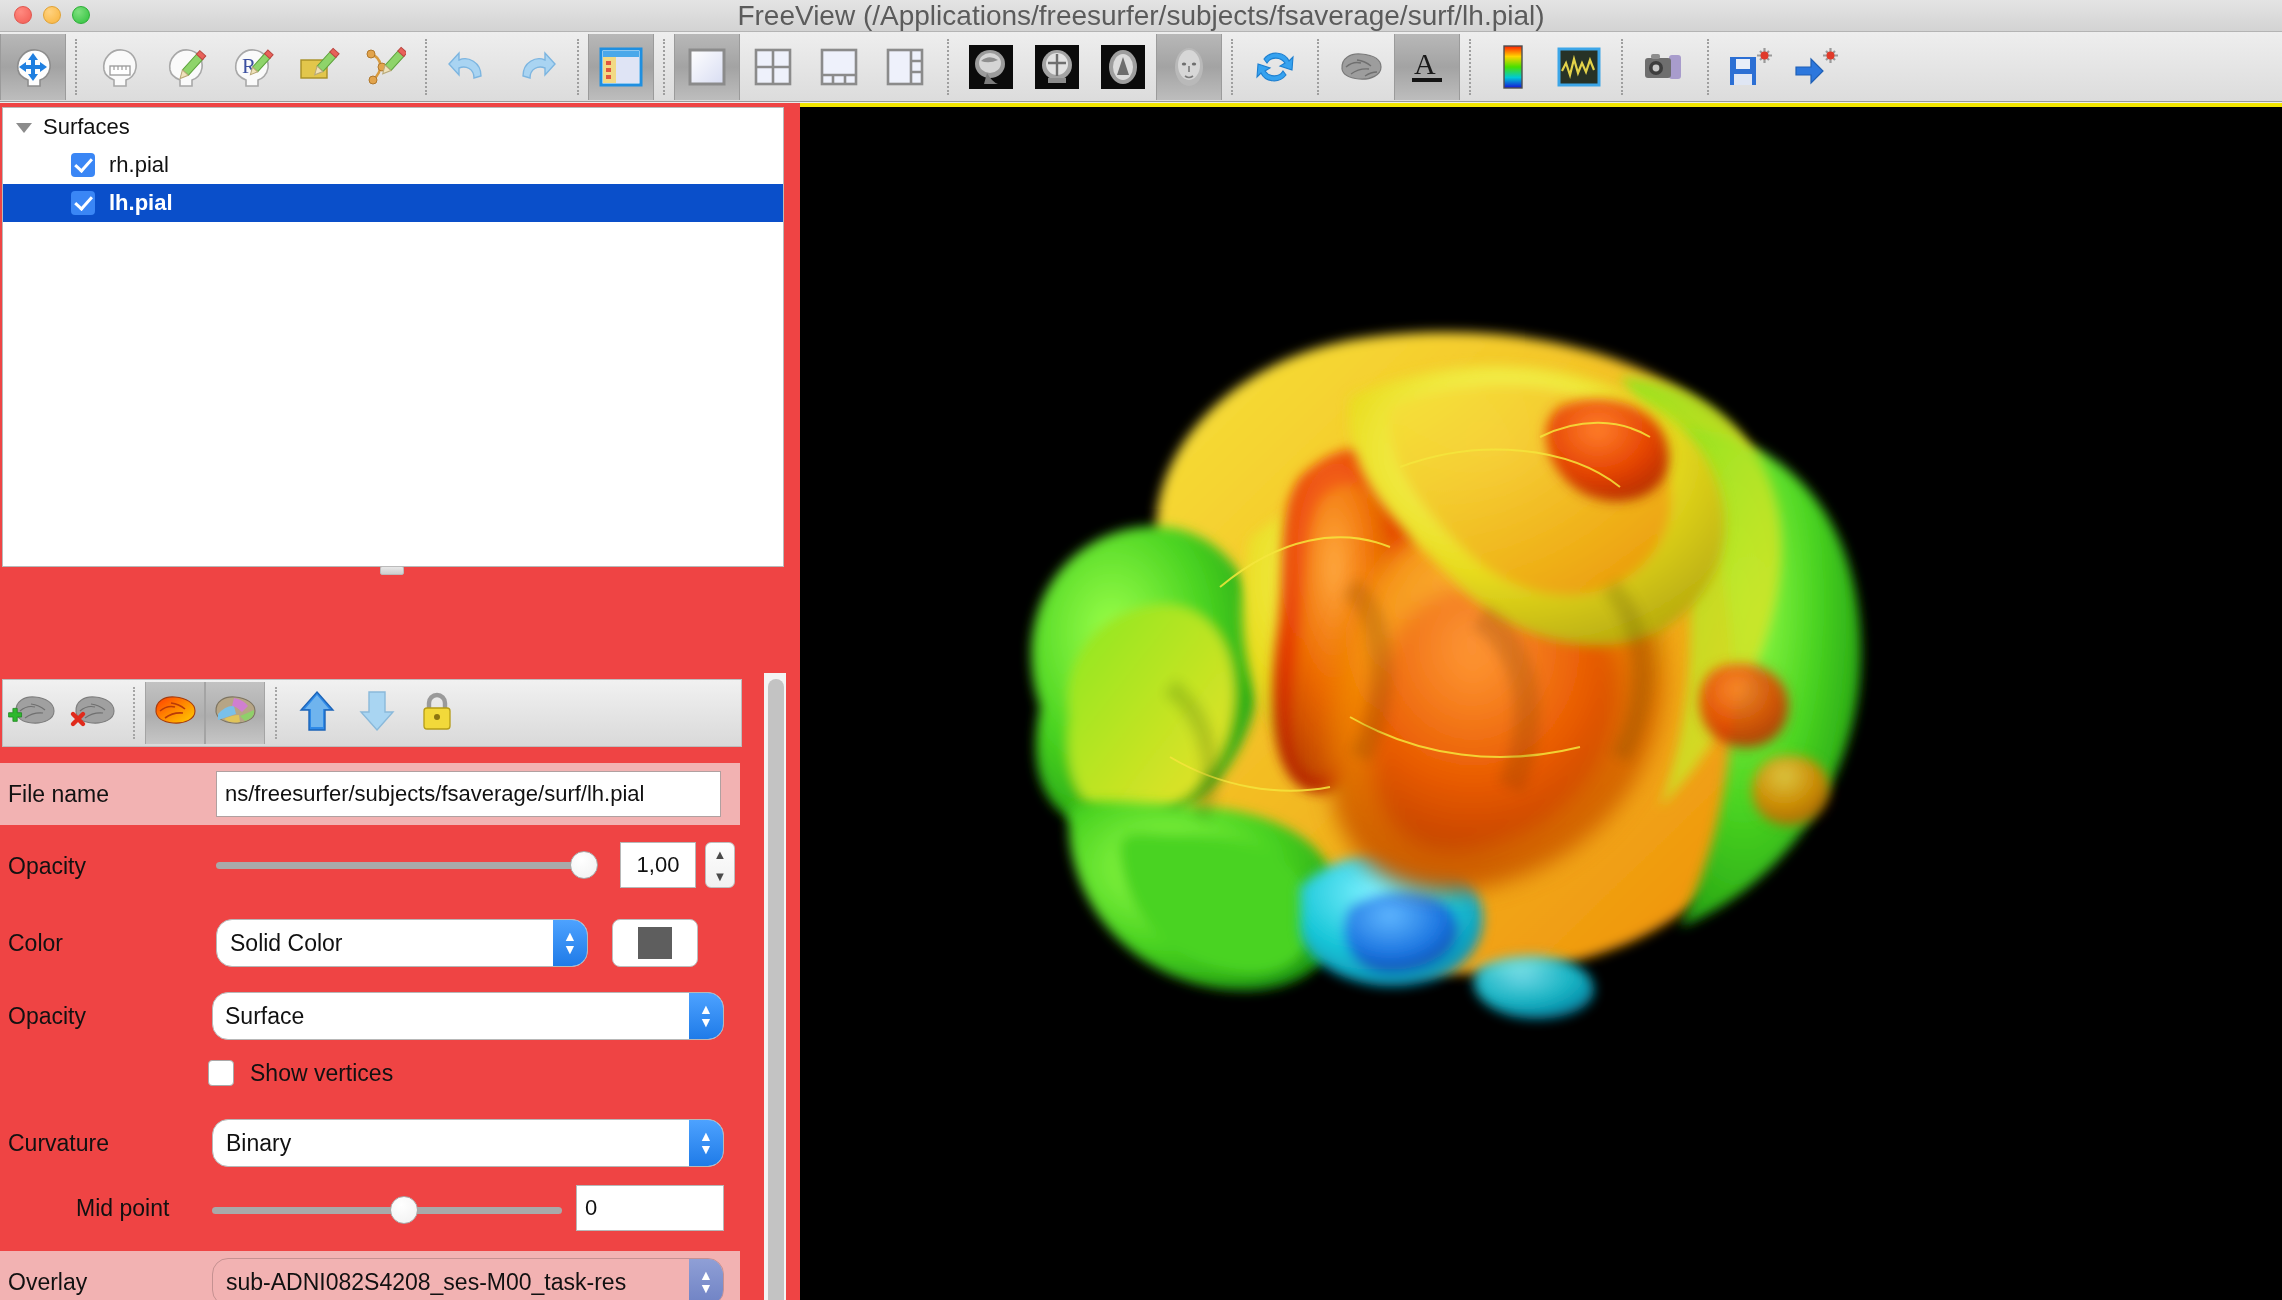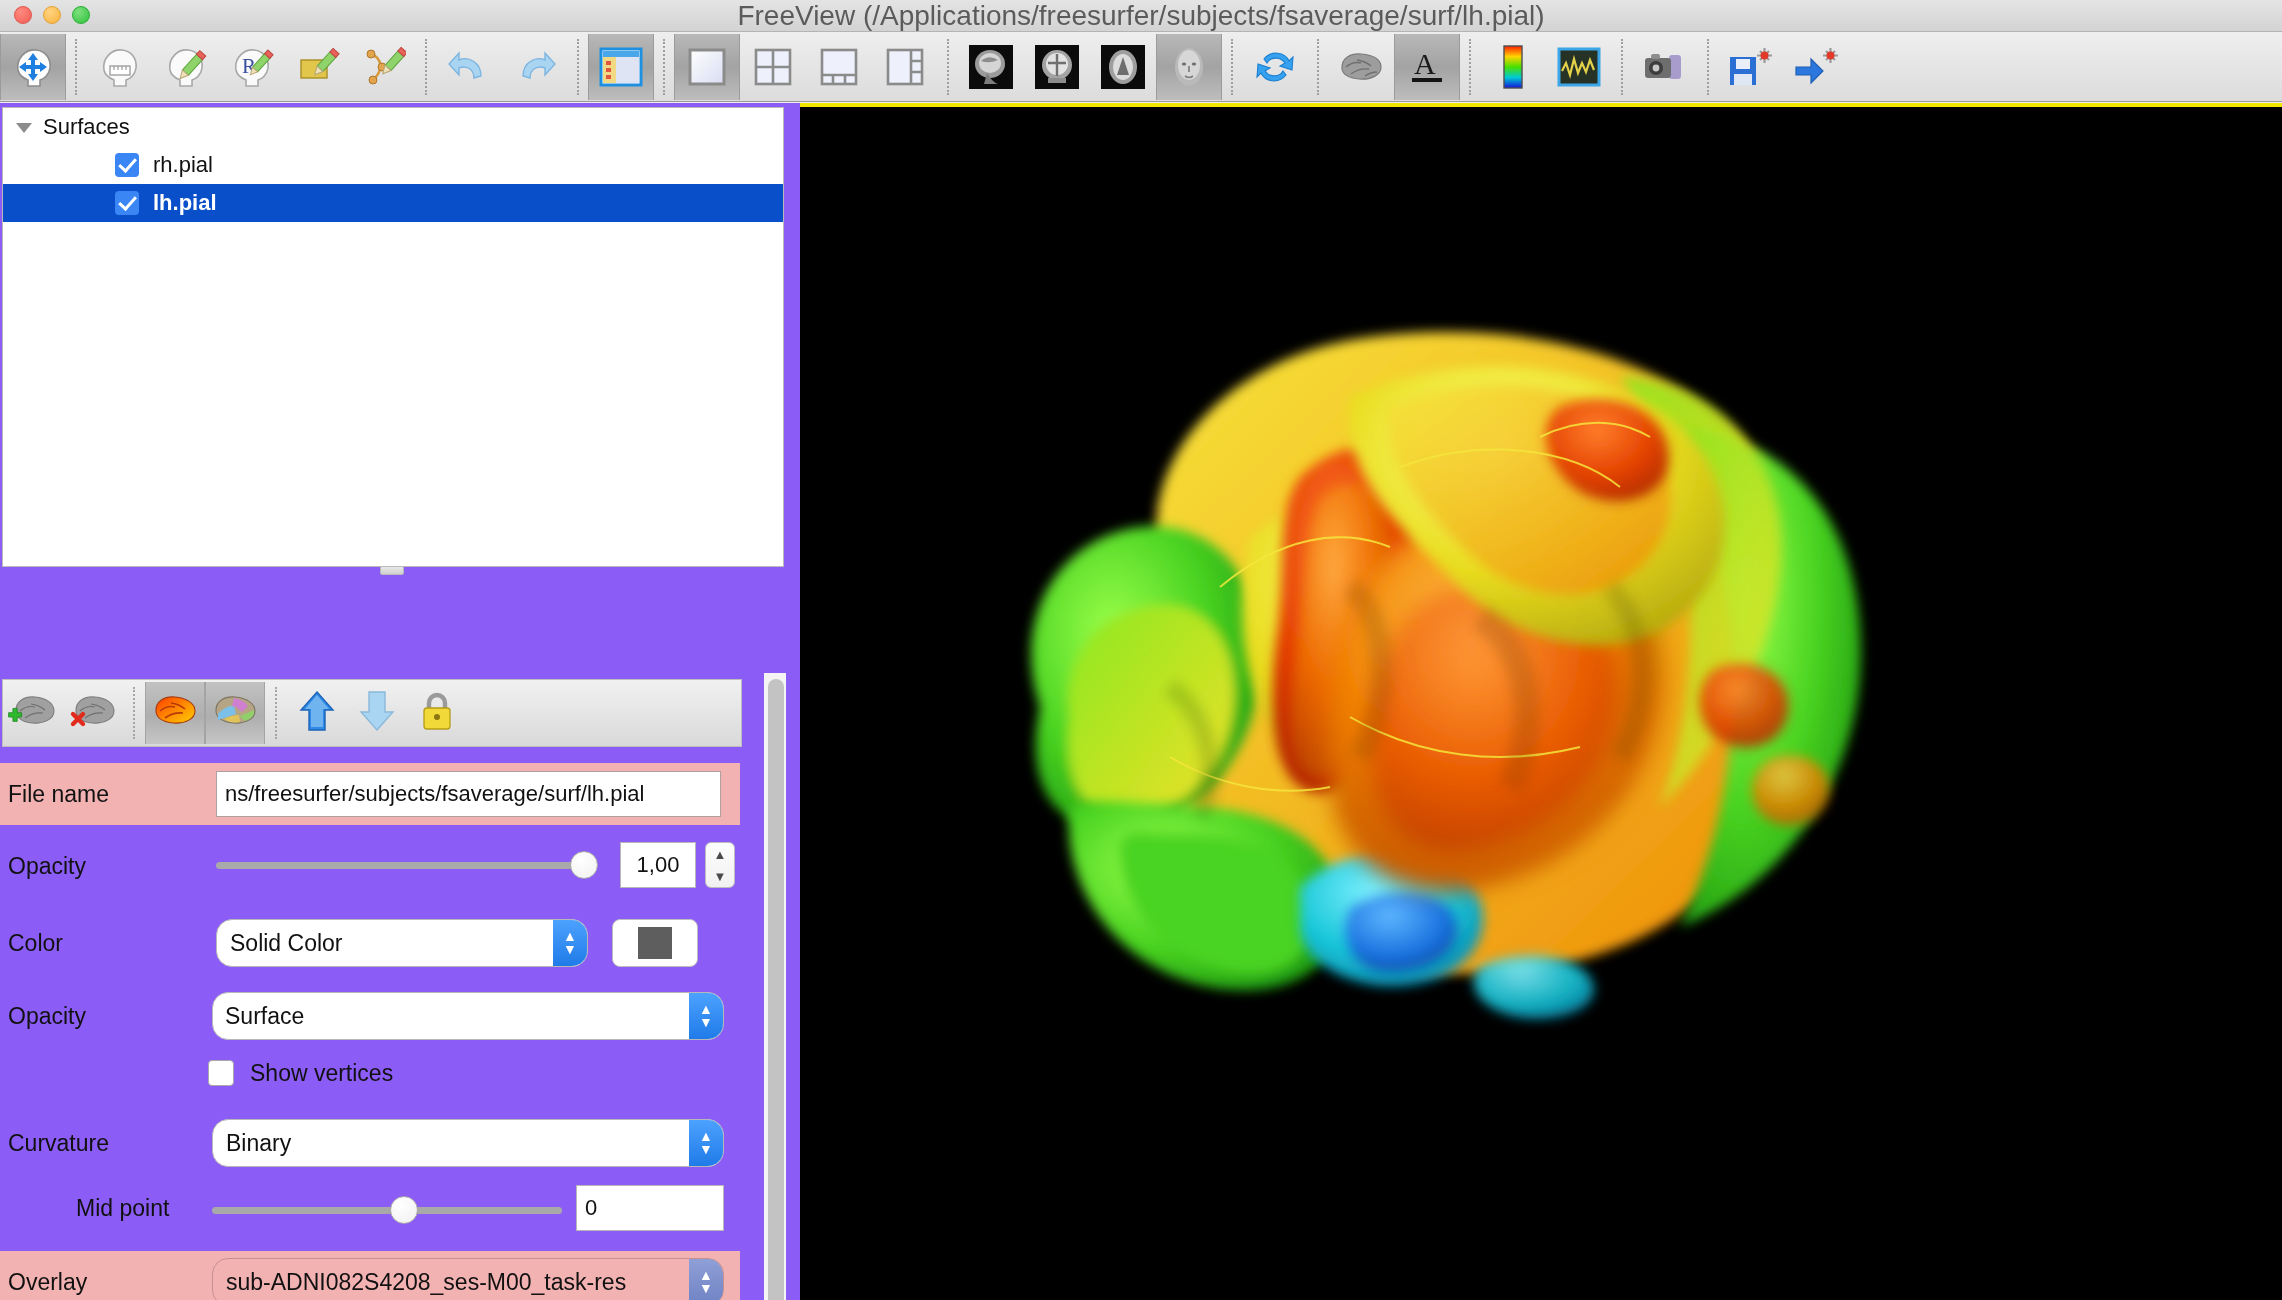--- a/index.html
+++ b/index.html
@@ -45,39 +45,39 @@
   }
   .tsep {
     flex:0 0 auto; width:1px; height:56px; margin:0 9px;
     border-left:2px dotted #9f9f9f;
   }
   .tbtn svg { display:block; }
 
   
   #leftdock {
     position:absolute; left:0; top:103px; width:800px; height:1197px;
-    background:#8b5cf6;
+    background:#ef4444;
   }
   
   #layertree {
     position:absolute; left:2px; top:4px; width:782px; height:460px;
     background:#ffffff; border:1px solid #b9b9b9;
     overflow:hidden;
   }
   .tree-row { height:38px; display:flex; align-items:center; font-size:22px; color:#111; }
   .tree-row.header { padding-left:10px; }
   .caret {
     width:22px; height:22px; margin-right:8px; display:inline-block; position:relative;
   }
   .caret::after {
     content:""; position:absolute; left:3px; top:7px;
     border-left:8px solid transparent; border-right:8px solid transparent;
     border-top:10px solid #8c8c8c;
   }
-  .tree-row.child { padding-left:112px; }
+  .tree-row.child { padding-left:68px; }
   .tree-row.selected { background:#0a4fca; color:#ffffff; font-weight:bold; }
   .cb {
     width:24px; height:24px; border-radius:4px; margin-right:14px;
     background:#3a86f5; display:inline-flex; align-items:center; justify-content:center;
     flex:0 0 auto;
   }
   .cb::after {
     content:""; width:7px; height:14px; border:solid #fff;
     border-width:0 3px 3px 0; transform:rotate(42deg) translate(-1px,-2px);
   }

